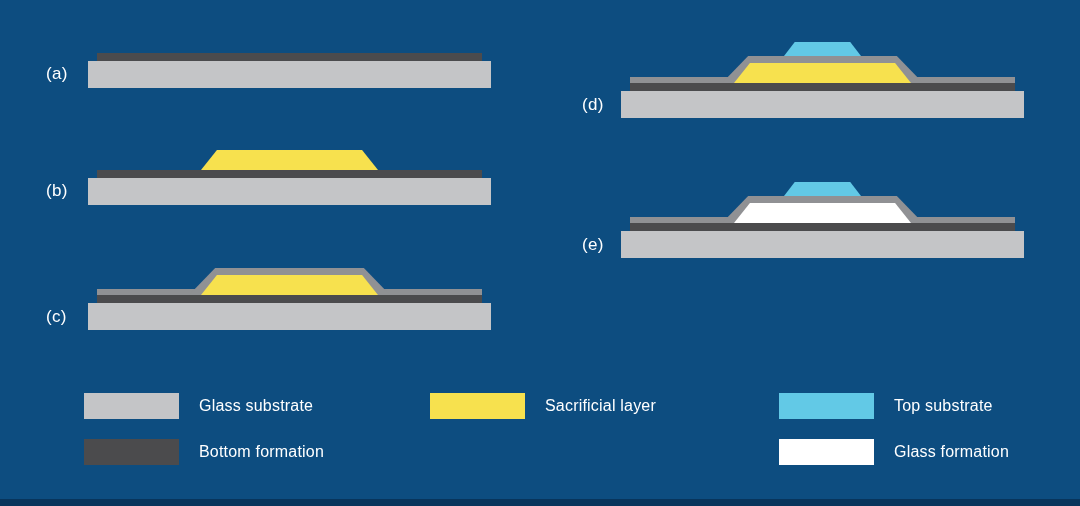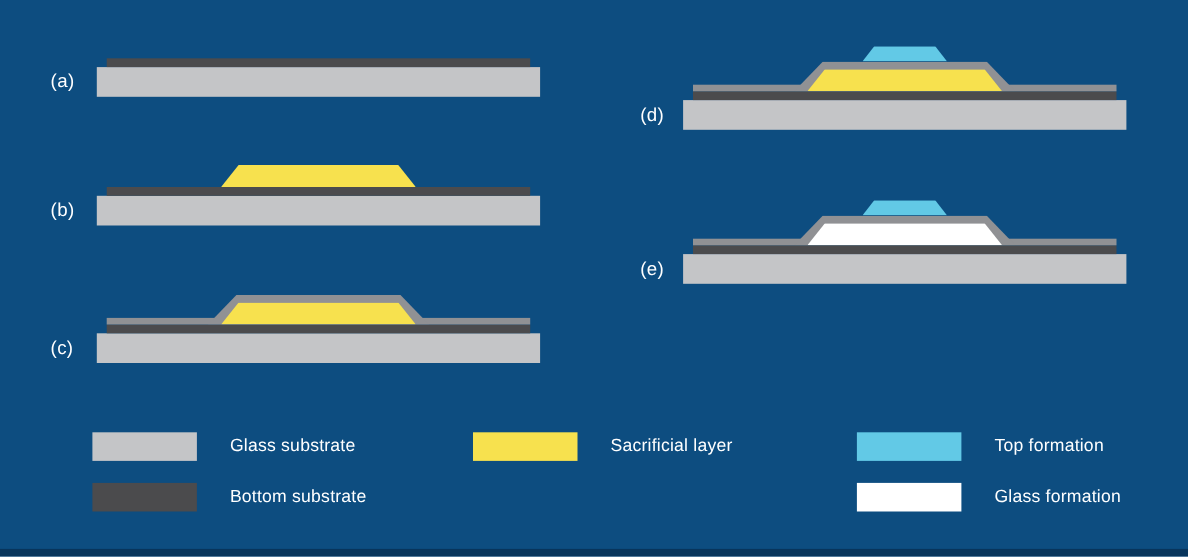--- a/index.html
+++ b/index.html
@@ -36,21 +36,21 @@
   }
   .step-label {
     position: absolute;
     color: #ffffff;
     font-size: 17px;
     letter-spacing: 0.3px;
   }
   
   .legend-item {
     position: absolute;
-    display: flex; align-items: center; gap: 30px;
+    display: flex; align-items: center; gap: 20px;
     height: 26px;
   }
   .swatch { width: 95px; height: 26px; flex: 0 0 auto; }
   .legend-label {
     color: #ffffff;
     font-size: 16px;
     letter-spacing: 0.2px;
     white-space: nowrap;
   }
 </style>
@@ -100,29 +100,29 @@
     <div class="layer sac" style="background-color: rgb(255, 255, 255);"></div>
     <div class="layer top-el" style="background-color: rgb(98, 201, 230);"></div>
   </div>
 
   <div class="legend-item" style="left:84px; top:393px;">
     <span class="swatch" style="background-color: rgb(196, 197, 199);"></span>
     <span class="legend-label">Glass substrate</span>
   </div>
   <div class="legend-item" style="left:84px; top:439px;">
     <span class="swatch" style="background-color: rgb(75, 75, 77);"></span>
-    <span class="legend-label">Bottom substrate</span>
+    <span class="legend-label">Bottom formation</span>
   </div>
   <div class="legend-item" style="left:430px; top:393px;">
     <span class="swatch" style="background-color: rgb(247, 225, 78);"></span>
     <span class="legend-label">Sacrificial layer</span>
   </div>
   <div class="legend-item" style="left:779px; top:393px;">
     <span class="swatch" style="background-color: rgb(98, 201, 230);"></span>
-    <span class="legend-label">Top formation</span>
+    <span class="legend-label">Top substrate</span>
   </div>
   <div class="legend-item" style="left:779px; top:439px;">
     <span class="swatch" style="background-color: rgb(255, 255, 255);"></span>
     <span class="legend-label">Glass formation</span>
   </div>
 
   <div class="footer-strip" style="background-color: rgb(8, 53, 92);"></div>
 </div>
 
 </body></html>

